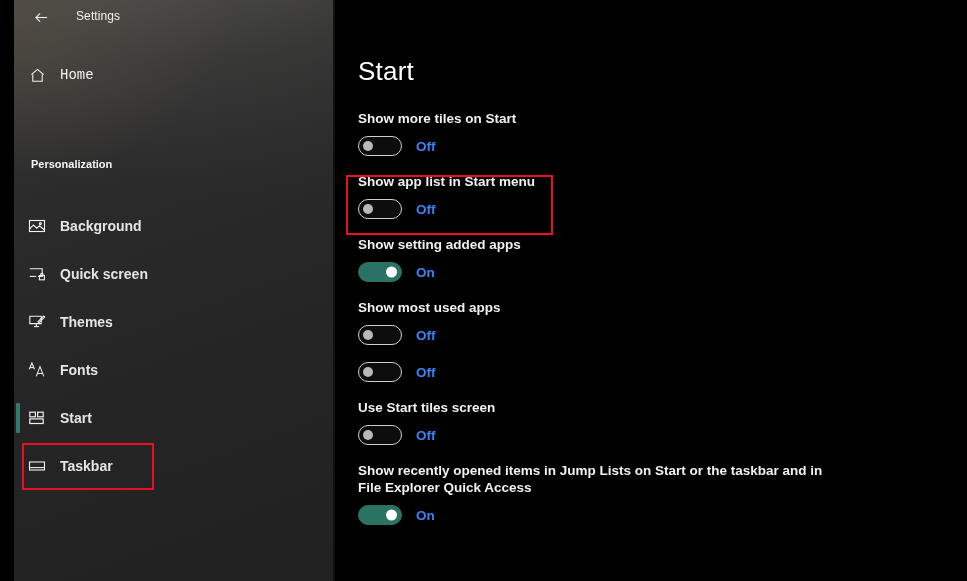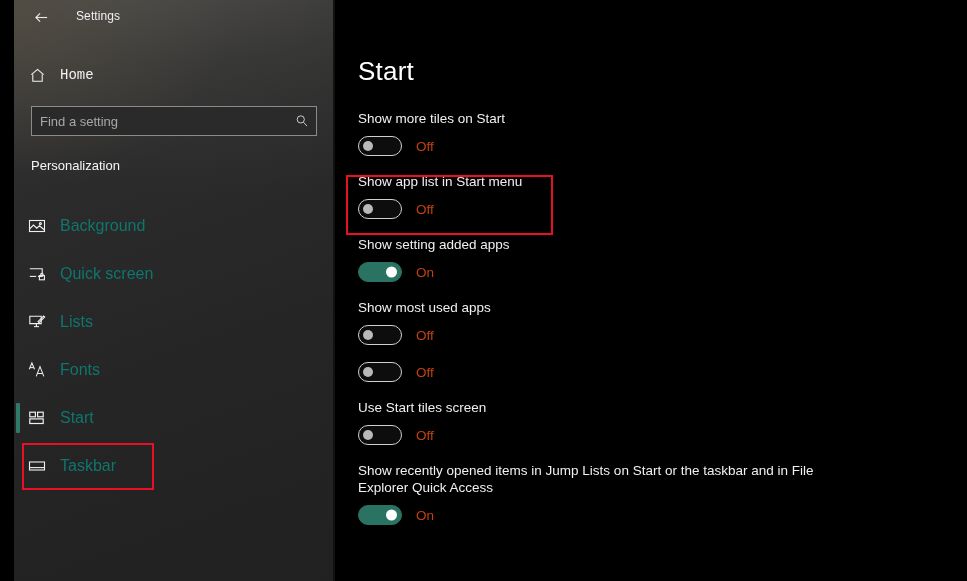--- a/index.html
+++ b/index.html
@@ -66,68 +66,68 @@
     padding:0 8px; font-family:"Liberation Sans", sans-serif;
     font-size:13px; color:#d8d8d8;
   }
   #search-input::placeholder { color:#a8a8a8; opacity:1; }
   #search-icon { width:28px; display:flex; align-items:center; justify-content:center; color:#d0d0d0; }
   #search-icon svg { width:14px; height:14px; }
 
   
   #section-title {
     position:absolute; left:17px; top:158px;
-    font-size:13px; font-weight:normal; color:#f5f5f5;
+    font-size:11px; font-weight:bold; color:#f5f5f5;
   }
 
   
   #navlist { position:absolute; left:0; top:202px; width:320px; }
   .nav-item {
     position:relative; height:48px; width:300px;
     display:flex; align-items:center; cursor:default;
   }
   .nav-item .ico {
     width:46px; display:flex; align-items:center; justify-content:center;
     color:#f0f0f0;
   }
   .nav-item .ico svg { width:18px; height:18px; }
-  .nav-label { font-size:16px; color:#0f766e; }
+  .nav-label { font-size:14px; color:#e5e5e5;font-weight:bold; }
   .nav-item.selected .sel-bar {
     position:absolute; left:2px; top:9px; width:4px; height:30px;
     background:#2f7a68; border-radius:1px;
   }
   .nav-item .sel-bar { display:none; }
   .nav-item.selected .sel-bar { display:block; }
 
   
   #main {
     position:absolute; left:322px; top:0; width:645px; height:581px;
     background:#000; overflow:hidden;
   }
   #page-title {
     position:absolute; left:22px; top:56px;
     font-size:26px; font-weight:300; color:#ffffff; letter-spacing:.2px;
   }
   #settings-list { position:absolute; left:22px; top:110px; width:600px; }
-  .setting { margin-bottom:17px; }
+  .setting { margin-bottom:17px;font-weight:bold; }
   .setting-label {
     font-size:13.5px; color:#f0f0f0; line-height:17px;
     max-width:470px; margin-bottom:9px;
   }
   .toggle-row { display:flex; align-items:center; }
   .toggle {
     position:relative; width:44px; height:20px; border-radius:10px;
     cursor:default; flex:0 0 auto;
   }
   .toggle.off { background:#0d0d0d; border:1px solid #cfcfcf; }
   .toggle.on  { background:#2a7262; border:1px solid #2a7262; }
   .knob { position:absolute; top:50%; transform:translateY(-50%); border-radius:50%; }
   .toggle.off .knob { left:4px; width:10px; height:10px; background:#b9b9b9; }
   .toggle.on  .knob { right:4px; width:11px; height:11px; background:#ffffff; }
-  .toggle-state { font-size:13.5px; color:#c2410c; margin-left:14px; }
+  .toggle-state { font-size:13.5px; color:#3b82f6; margin-left:14px; }
 
   
   .annot {
     position:absolute; border:2px solid #e81123;
     pointer-events:none; background:transparent;
   }
   #annot-start    { left:8px;  top:443px; width:132px; height:47px; }
   #annot-applist  { left:332px; top:175px; width:207px; height:60px; }
 </style>
 </head>
@@ -167,29 +167,20 @@
   <div id="home-row">
     <span class="ico">
       <svg viewBox="0 0 18 18" fill="none" stroke="currentColor" stroke-width="1.1">
         <path d="M2.5 8L9 2.5 15.5 8"></path>
           <path d="M4 7.6V15h10V7.6"></path>
       </svg>
     </span>
     <span id="home-label">Home</span>
   </div>
 
-  <div id="search-box">
-    <input id="search-input" type="text" placeholder="Find a setting" style="">
-    <span id="search-icon">
-      <svg viewBox="0 0 16 16" fill="none" stroke="currentColor" stroke-width="1.1">
-        <circle cx="6.6" cy="6.2" r="4.1"></circle>
-          <path d="M9.7 9.4l4 4.4"></path>
-      </svg>
-    </span>
-  </div>
 
   <div id="section-title">Personalization</div>
 
   <div id="navlist">
       <div class="nav-item">
         <span class="ico">
           <svg viewBox="0 0 18 18" fill="none" stroke="currentColor" stroke-width="1.1">
             <rect x="1.5" y="3.5" width="15" height="11"></rect>
             <path d="M1.5 12l4-4 3.3 3.2 2.6-2.4 5.1 4.2"></path>
             <circle cx="12.4" cy="6.6" r="1"></circle>
@@ -210,21 +201,21 @@
       </div>
       <div class="nav-item">
         <span class="ico">
           <svg viewBox="0 0 18 18" fill="none" stroke="currentColor" stroke-width="1.1">
             <path d="M1.8 3.2h11.4v7.4H1.8z"></path>
             <path d="M6 13.6h5"></path>
             <path d="M8.4 10.6v3"></path>
             <path d="M10 8.6l5.6-5.6 1.1 1.1L11 9.7z"></path>
           </svg>
         </span>
-        <span class="nav-label">Lists</span>
+        <span class="nav-label">Themes</span>
       </div>
       <div class="nav-item">
         <span class="ico">
           <svg viewBox="0 0 18 18" fill="none" stroke="currentColor" stroke-width="1.05">
             <path d="M1.3 8.3L3.9 2l2.6 6.3"></path>
             <path d="M2.1 6.6h3.6"></path>
             <path d="M8.2 15.4L12 5.6l3.8 9.8"></path>
             <path d="M9.4 12.5h5.2"></path>
           </svg>
         </span>

